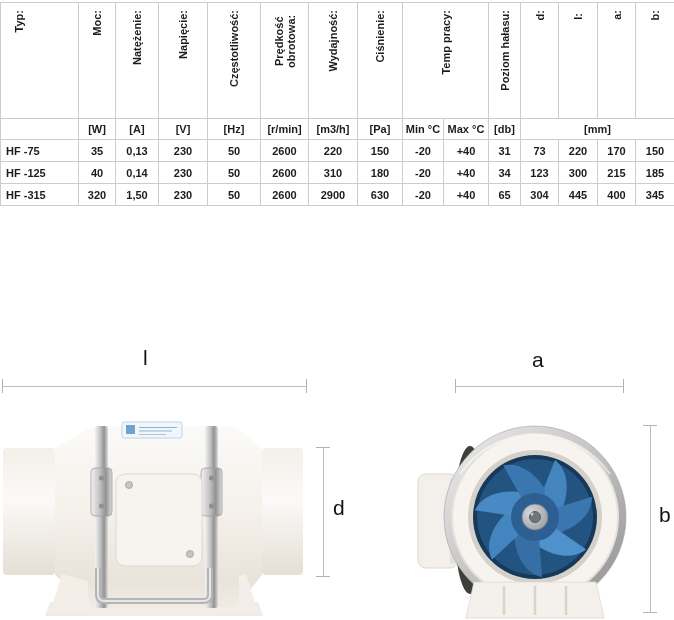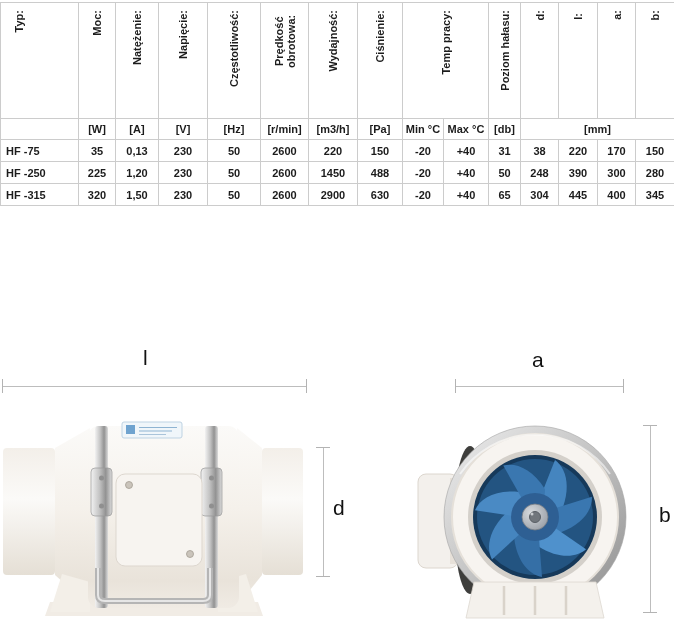--- a/index.html
+++ b/index.html
@@ -85,41 +85,41 @@
         <td>35</td>
         <td>0,13</td>
         <td>230</td>
         <td>50</td>
         <td>2600</td>
         <td>220</td>
         <td>150</td>
         <td>-20</td>
         <td>+40</td>
         <td>31</td>
-        <td>38</td>
+        <td>73</td>
         <td>220</td>
         <td>170</td>
         <td>150</td>
       </tr>
       <tr>
-        <td class="typ">HF -250</td>
-        <td>225</td>
-        <td>1,20</td>
+        <td class="typ">HF -125</td>
+        <td>40</td>
+        <td>0,14</td>
         <td>230</td>
         <td>50</td>
         <td>2600</td>
-        <td>1450</td>
-        <td>488</td>
+        <td>310</td>
+        <td>180</td>
         <td>-20</td>
         <td>+40</td>
-        <td>50</td>
-        <td>248</td>
-        <td>390</td>
+        <td>34</td>
+        <td>123</td>
         <td>300</td>
-        <td>280</td>
+        <td>215</td>
+        <td>185</td>
       </tr>
       <tr>
         <td class="typ">HF -315</td>
         <td>320</td>
         <td>1,50</td>
         <td>230</td>
         <td>50</td>
         <td>2600</td>
         <td>2900</td>
         <td>630</td>

